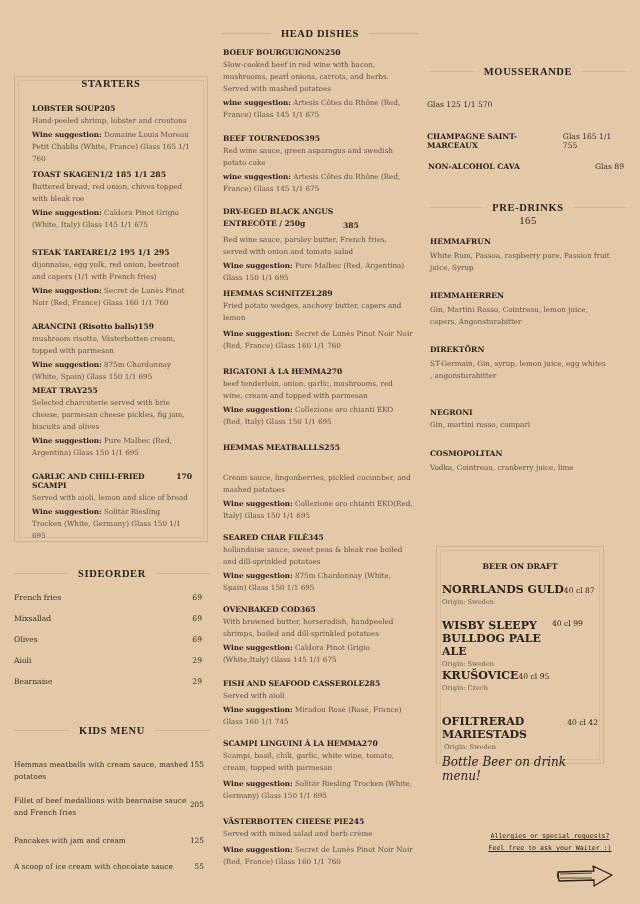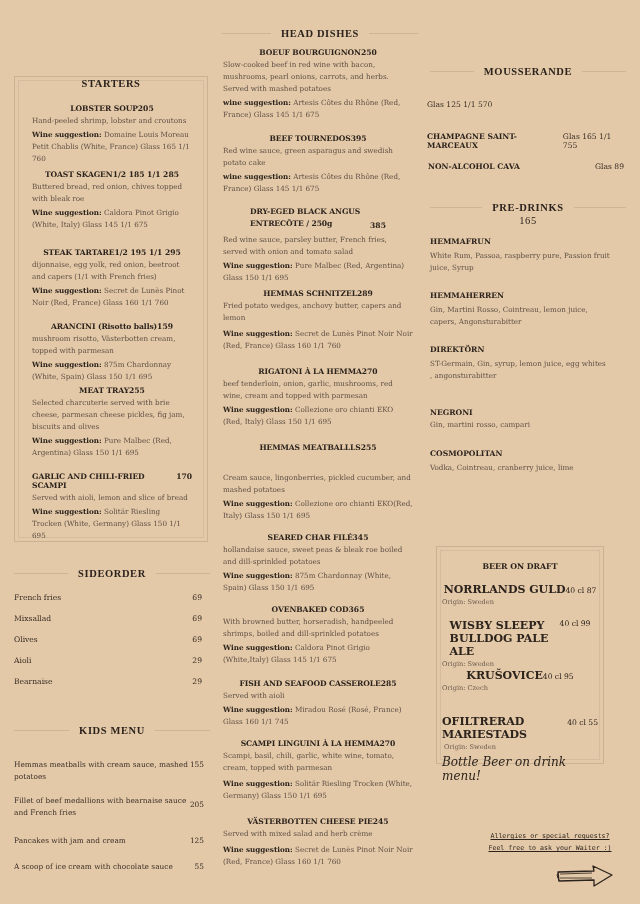--- a/index.html
+++ b/index.html
@@ -23,21 +23,21 @@
   }
   .line-title { display: flex; align-items: center; gap: 10px; }
   .line-title .rule { flex: 1; height: 1px; background: #cdb497; }
   .item-name {
     font-family: "DejaVu Serif", serif;
     font-weight: bold;
     font-size: 7.6px;
     color: #2c231d;
     letter-spacing: -0.1px;
   }
-  .item-row { display: flex; justify-content: center; align-items: baseline; }
+  .item-row { display: flex; justify-content: flex-start; align-items: baseline; }
   .price { font-family: "DejaVu Serif", serif; font-weight: bold; font-size: 7.6px; color: #2c231d; white-space: nowrap; }
   .desc { font-size: 7.2px; line-height: 12px; color: #5e4f44; margin-top: 2px; }
   .wine { font-size: 7.2px; line-height: 12px; color: #5e4f44; margin-top: 2px; }
   .wine b { color: #2c231d; }
   .frame {
     position: absolute;
     border: 1px solid #cbb293;
     outline: none;
   }
   .frame::after {
@@ -331,21 +331,21 @@
   <div style="height:46px;">
     <div class="item-row">
         <span class="beer-name">KRUŠOVICE</span>
         <span class="price" style="font-weight:normal;">40 cl 95</span>
       </div>
     <div class="beer-origin">Origin: Czech</div>
   </div>
   <div>
     <div class="item-row">
         <span class="beer-name">OFILTRERAD MARIESTADS</span>
-        <span class="price" style="font-weight:normal;">40 cl 55</span>
+        <span class="price" style="font-weight:normal;">40 cl 42</span>
       </div>
     <div class="beer-origin" style="padding-left:2px;">Origin: Sweden</div>
   </div>
   <div style="text-align:left; font-size:12px; color:#2c231d; margin-top:4px;font-style:italic;">Bottle Beer on drink menu!</div>
 </div>
 
 <div class="abs hand" style="left:470px; top:830px; width:160px;">
   <div>Allergies or special requests?</div>
   <div>Feel free to ask your Waiter :)</div>
 </div>

